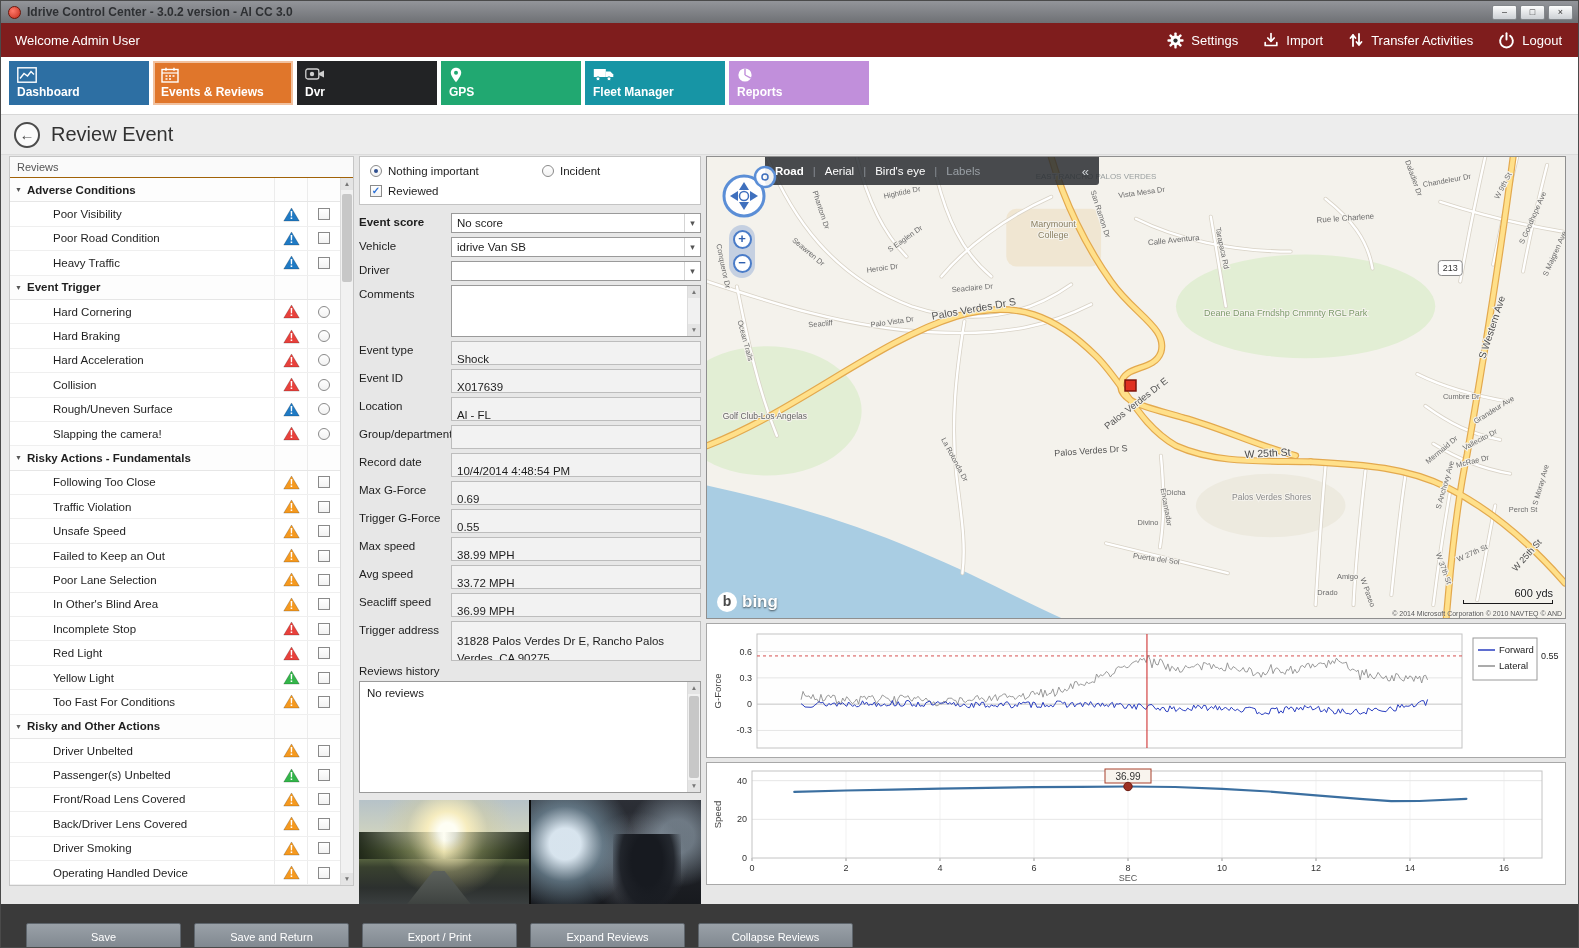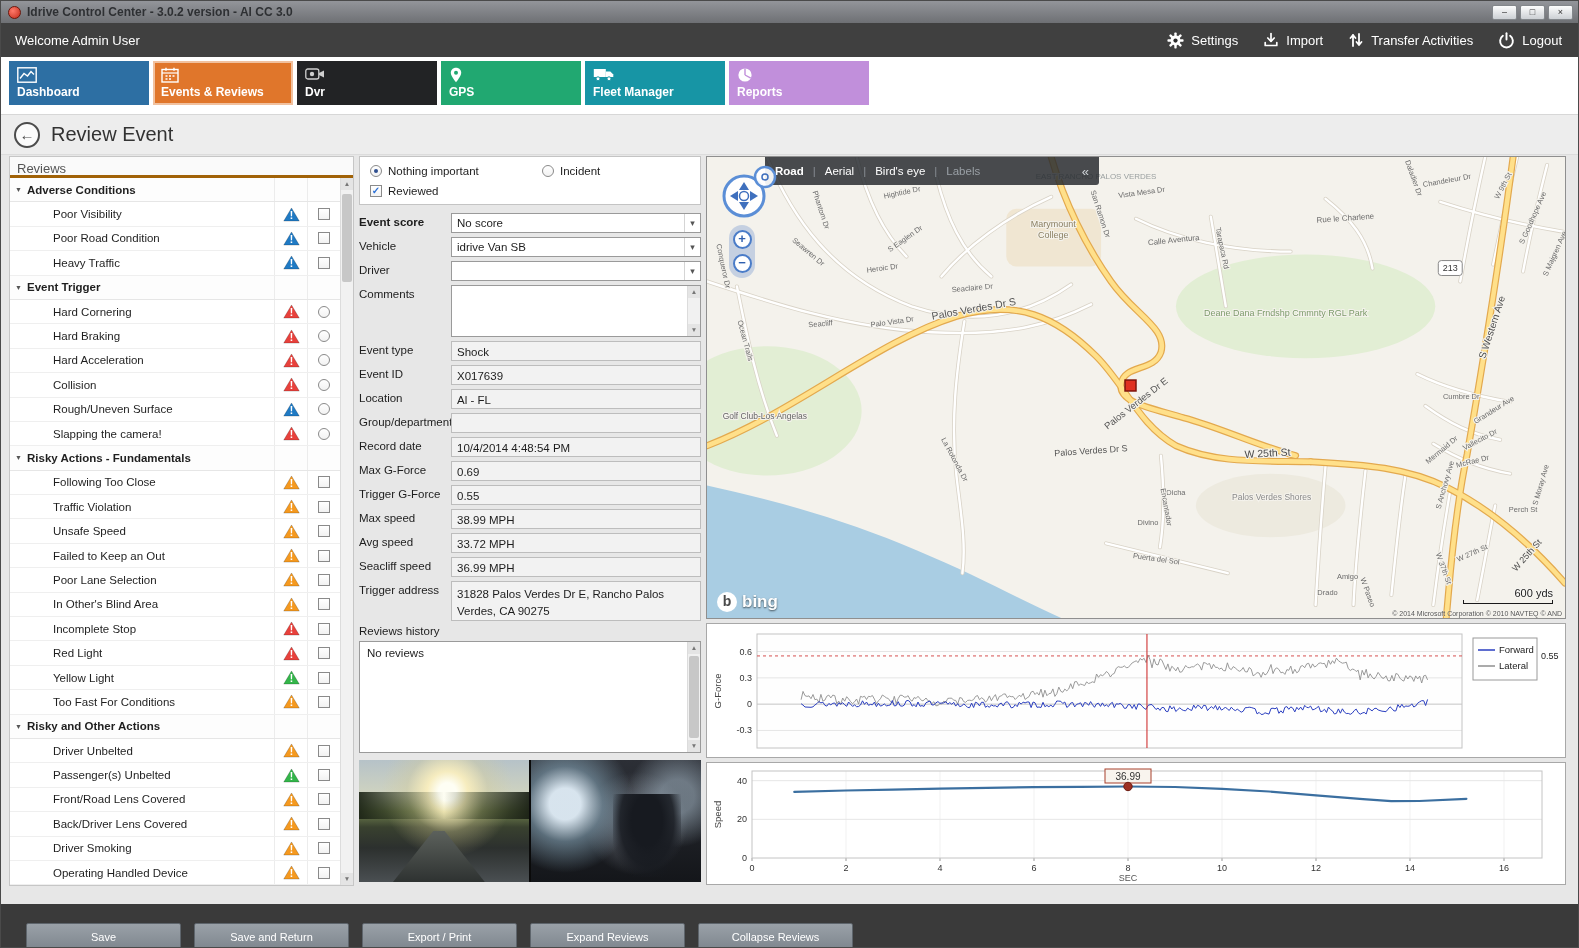--- a/index.html
+++ b/index.html
@@ -7,41 +7,41 @@
   body{font-family:"Liberation Sans",sans-serif;background:#cfcfcf;}
   #app{position:relative;width:1579px;height:948px;background:#e7e7e7;border:1px solid #4a4a4a;overflow:hidden;}
 
   
   .titlebar{position:absolute;left:0;top:0;right:0;height:22px;background:linear-gradient(#93959a,#6e7074);display:flex;align-items:center;padding:0 5px;}
   .app-icon{width:13px;height:13px;border-radius:50%;background:radial-gradient(circle at 35% 35%,#ff7a6a,#c22b1a);border:1px solid #6d170c;margin:0 6px 0 2px;flex:none;}
   .titlebar .title{flex:1;font-size:12px;font-weight:bold;color:#2e3033;}
   .winbtn{width:25px;height:15px;margin-left:3px;background:linear-gradient(#fdfdfd,#ccd0d4);border:1px solid #83878b;border-radius:2px;font-size:9px;line-height:13px;text-align:center;color:#333;cursor:pointer;}
 
   
-  .appheader{position:absolute;left:0;top:22px;right:0;height:34px;background:#404040;color:#fff;display:flex;align-items:center;}
+  .appheader{position:absolute;left:0;top:22px;right:0;height:34px;background:#7f1d1d;color:#fff;display:flex;align-items:center;}
   .welcome{padding-left:14px;font-size:13px;}
   .header-actions{margin-left:auto;display:flex;align-items:center;gap:25px;padding-right:16px;}
   .header-action{display:flex;align-items:center;gap:7px;font-size:13px;cursor:pointer;}
   .h-icon{display:flex;align-items:center;}
 
   
   .tabstrip{position:absolute;left:0;top:56px;right:0;height:58px;background:#fff;border-bottom:1px solid #d7d7d7;display:flex;gap:4px;padding:4px 0 0 8px;}
   .tab{width:140px;height:44px;position:relative;color:#fff;cursor:pointer;flex:none;}
   .tab.active{box-shadow:inset 0 0 0 2px rgba(255,255,255,.55);}
   .tab-icon{position:absolute;left:8px;top:6px;}
   .tab-label{position:absolute;left:8px;bottom:6px;font-size:12px;font-weight:bold;white-space:nowrap;}
 
   
   .pagebar{position:absolute;left:0;top:114px;right:0;height:40px;background:#ededed;border-bottom:1px solid #dcdcdc;display:flex;align-items:center;gap:11px;padding-left:13px;}
   .back-button{width:26px;height:26px;border-radius:50%;border:2px solid #4c4c4c;color:#4c4c4c;background:#fbfbfb;font-size:15px;line-height:22px;text-align:center;cursor:pointer;flex:none;}
   .page-title{font-size:20px;color:#333;}
 
   
   .reviews-panel{position:absolute;left:8px;top:155px;width:345px;height:730px;background:#fff;border:1px solid #c6c6c6;}
-  .reviews-header{height:21px;background:#fafafa;border-bottom:3px solid #a16207;font-size:13px;color:#555;padding:4px 7px;}
+  .reviews-header{height:21px;background:#fafafa;border-bottom:1px solid #a16207;font-size:11px;color:#555;padding:4px 7px;}
   .tree{position:absolute;left:0;top:21px;right:13px;bottom:0;overflow:hidden;}
   .tree-row{height:24.4px;display:flex;align-items:center;border-bottom:1px solid #efefef;font-size:11.5px;color:#1f1f1f;cursor:default;}
   .group-row{background:#fdfdfd;border-bottom:1px solid #e6e6e6;}
   .caret{width:17px;text-align:center;font-size:7px;color:#555;}
   .group-label{flex:1;font-weight:bold;}
   .item-label{flex:1;padding-left:43px;white-space:nowrap;overflow:hidden;}
   .icon-cell,.control-cell{width:33px;align-self:stretch;display:flex;align-items:center;justify-content:center;border-left:1px solid #ececec;flex:none;}
   .cb{width:12px;height:12px;border:1px solid #8a8a8a;background:linear-gradient(#fff,#f2f2f2);font-size:10px;line-height:10px;color:#2a6fd6;text-align:center;font-weight:bold;display:inline-block;}
   .rb{width:12px;height:12px;border:1px solid #8a8a8a;border-radius:50%;background:linear-gradient(#fff,#f2f2f2);position:relative;display:inline-block;}
   .rb.checked::after{content:'';position:absolute;left:3px;top:3px;right:3px;bottom:3px;border-radius:50%;background:#2f4f8f;}
@@ -57,21 +57,21 @@
   .status-option{display:flex;align-items:center;gap:6px;height:20px;cursor:pointer;}
   .status-option:nth-child(1){width:172px;}
   .status-option:nth-child(3){width:100%;}
   .form-row{display:flex;align-items:flex-start;margin-bottom:4px;}
   .form-label{width:92px;flex:none;padding-top:3px;}
   .form-label.bold{font-weight:bold;}
   .select-control{flex:1;height:20px;background:#fff;border:1px solid #9a9a9a;display:flex;align-items:center;cursor:pointer;}
   .select-value{flex:1;padding:0 5px;white-space:nowrap;overflow:hidden;}
   .select-arrow{width:16px;flex:none;text-align:center;font-size:9px;color:#555;border-left:1px solid #d5d5d5;line-height:18px;}
   .comments-box{flex:1;height:52px;background:#fff;border:1px solid #9a9a9a;position:relative;}
-  .readonly-field{flex:1;height:20px;background:#f2f2f2;border:1px solid #bdbdbd;padding:4px 5px;white-space:nowrap;overflow:hidden;}
+  .readonly-field{flex:1;height:20px;background:#f2f2f2;border:1px solid #bdbdbd;padding:11px 5px;white-space:nowrap;overflow:hidden;}
   .readonly-field.multiline{height:40px;white-space:normal;line-height:1.45;}
   .history-label{margin:4px 0 3px;line-height:13px;}
   .history-box{height:112px;background:#fff;border:1px solid #9a9a9a;position:relative;padding:5px 7px;}
   .videos{display:flex;gap:2px;margin-top:7px;height:122px;background:#0a0a0a;}
   .video{flex:1;position:relative;overflow:hidden;cursor:pointer;}
   .video-road{background:
     radial-gradient(circle at 52% 26%, rgba(255,255,245,.98) 0 7%, rgba(255,242,190,.85) 16%, rgba(215,205,150,.35) 32%, transparent 52%),
     linear-gradient(#b6c2c8 0%, #cfd3c0 28%, #72814f 42%, #39412f 55%, #2c302e 72%, #4a4f52 100%);}
   .video-road::before{content:'';position:absolute;left:20%;right:26%;bottom:0;height:42%;
     background:linear-gradient(#5c615c,#2e3231);clip-path:polygon(44% 0,56% 0,100% 100%,0 100%);}

